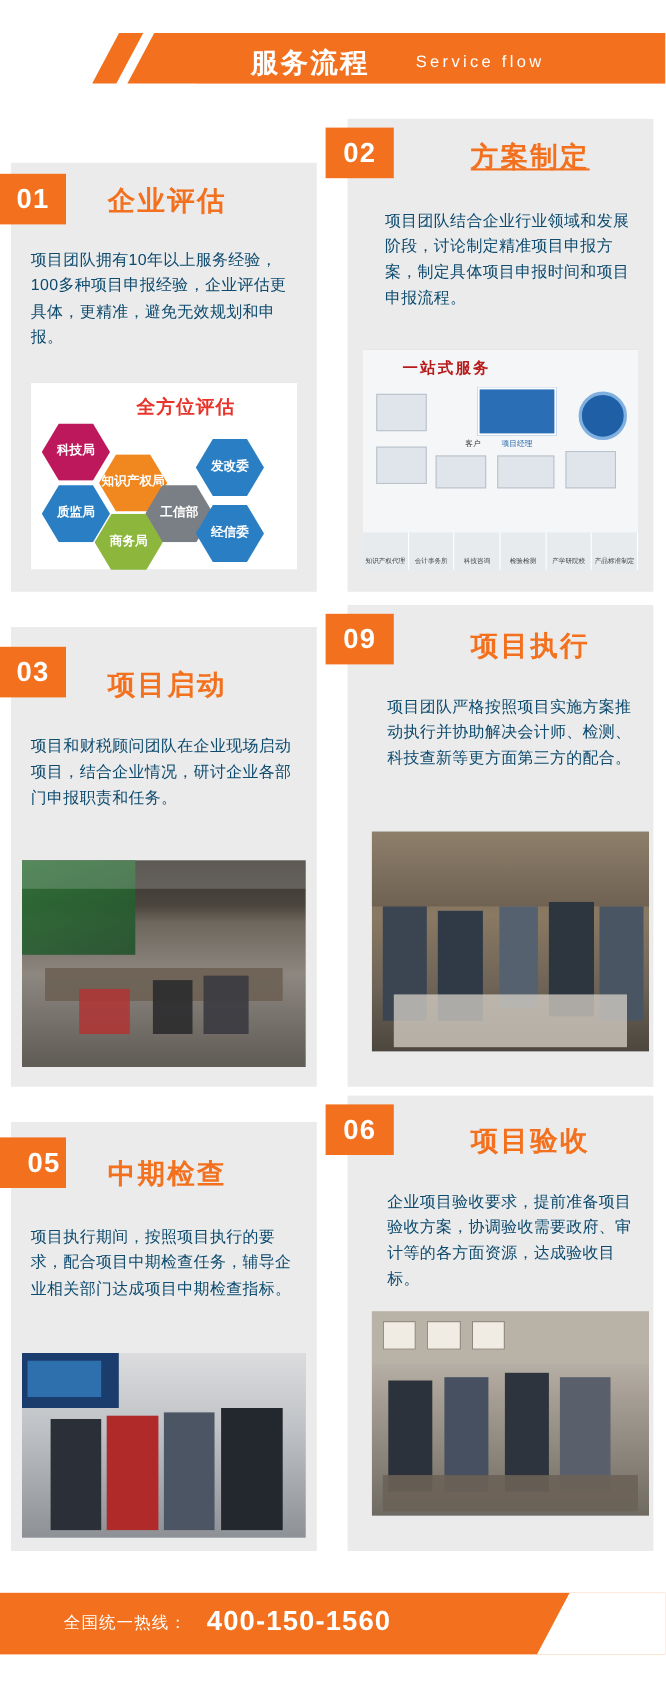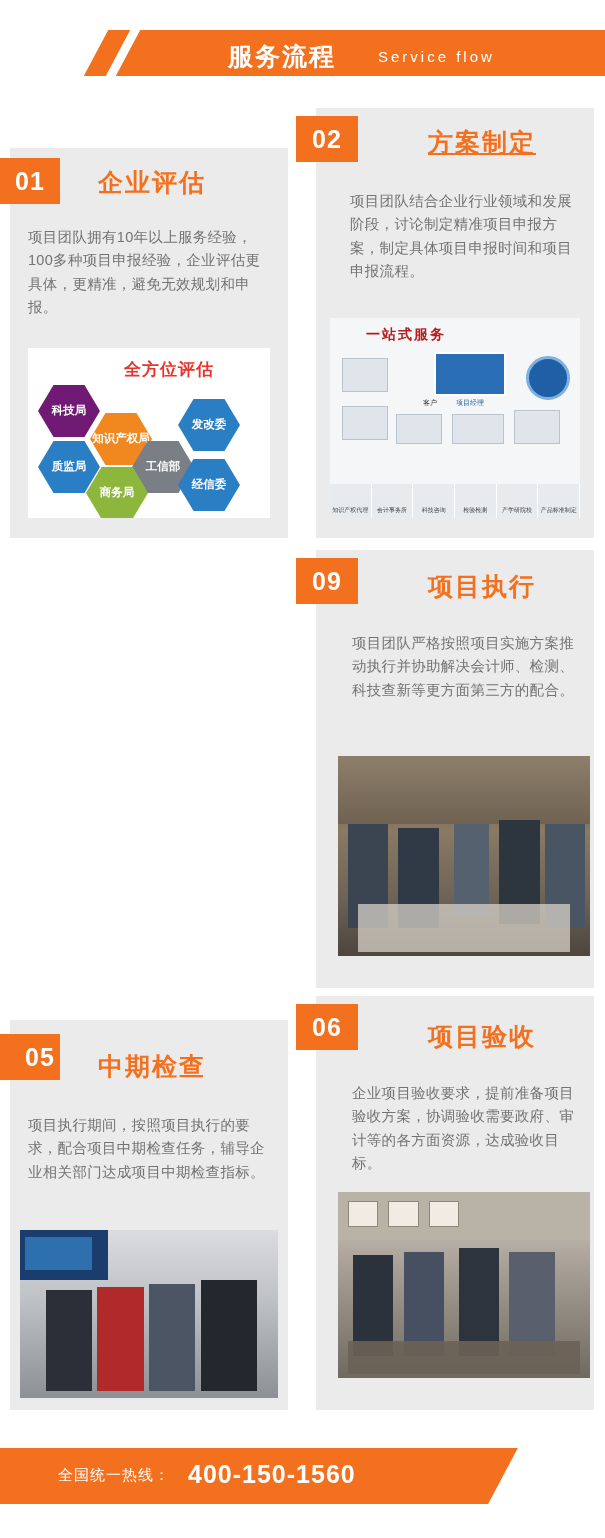--- a/index.html
+++ b/index.html
@@ -81,21 +81,21 @@
     color: #f3711e;
     font-size: 25px;
     font-weight: bold;
     letter-spacing: 2px;
     white-space: nowrap;
   }
   .card-body {
     position: absolute;
     font-size: 14.5px;
     line-height: 1.62;
-    color: #737373;
+    color: #0c4a6e;
     letter-spacing: 0.3px;
   }
   .card-img {
     position: absolute;
     overflow: hidden;
     background: #cfd3d6;
   }
 
   
   .hexwrap { position: absolute; inset: 0; background: #ffffff; }
@@ -190,21 +190,21 @@
     <div class="hdr-title-en">Service flow</div>
   </div>
 
   <div class="card" style="left:10px; top:148px; width:278px; height:390px;">
     <div class="card-badge" style="left:-10px; top:10px; width:60px; height:46px;">01</div>
     <div class="card-title" style="left:88px; top:18px;">企业评估</div>
     <div class="card-body" style="left:18px; top:78px; width:238px;">项目团队拥有10年以上服务经验，100多种项目申报经验，企业评估更具体，更精准，避免无效规划和申报。</div>
     <div class="card-img" style="left:18px; top:200px; width:242px; height:170px;">
       <div class="hexwrap">
         <div class="hx-title">全方位评估</div>
-        <div class="hx" style="left:10px;  top:36px;  background:#701a75;">科技局</div>
+        <div class="hx" style="left:10px;  top:36px;  background:#be185d;">科技局</div>
         <div class="hx" style="left:62px;  top:64px;  background:#f0881f;">知识产权局</div>
         <div class="hx" style="left:150px; top:50px;  background:#2a7fc4;">发改委</div>
         <div class="hx" style="left:10px;  top:92px;  background:#2a7fc4;">质监局</div>
         <div class="hx" style="left:104px; top:92px;  background:#7a7f85;">工信部</div>
         <div class="hx" style="left:58px;  top:118px; background:#8cb63c;">商务局</div>
         <div class="hx" style="left:150px; top:110px; background:#2a7fc4;">经信委</div>
       </div>
     </div>
   </div>
 
@@ -229,20 +229,36 @@
           <div>会计事务所</div>
           <div>科技咨询</div>
           <div>检验检测</div>
           <div>产学研院校</div>
           <div>产品标准制定</div>
         </div>
       </div>
     </div>
   </div>
 
+  <div class="card" style="left:10px; top:570px; width:278px; height:418px;">
+    <div class="card-badge" style="left:-10px; top:18px; width:60px; height:46px;">03</div>
+    <div class="card-title" style="left:88px; top:36px;">项目启动</div>
+    <div class="card-body" style="left:18px; top:98px; width:244px;">项目和财税顾问团队在企业现场启动项目，结合企业情况，研讨企业各部门申报职责和任务。</div>
+    <div class="card-img" style="left:10px; top:212px; width:258px; height:188px;">
+      <div class="photo" style="background:
+             linear-gradient(180deg,#39352f 0%,#4a453d 22%,#6c665c 30%,#8d8780 55%,#5f5b55 100%);">
+        <div style="position:absolute;left:0;top:0;width:40%;height:46%;background:linear-gradient(160deg,#2f7a3a,#1d4f27);opacity:.85;"></div>
+        <div style="position:absolute;left:8%;top:52%;width:84%;height:16%;background:#6d6054;opacity:.9;"></div>
+        <div style="position:absolute;left:20%;top:62%;width:18%;height:22%;background:#b03434;opacity:.85;"></div>
+        <div style="position:absolute;left:46%;top:58%;width:14%;height:26%;background:#2b2b2e;opacity:.9;"></div>
+        <div style="position:absolute;left:64%;top:56%;width:16%;height:28%;background:#3a3a40;opacity:.9;"></div>
+        <div style="position:absolute;left:0;top:0;width:100%;height:14%;background:rgba(255,255,255,.18);"></div>
+      </div>
+    </div>
+  </div>
 
   <div class="card" style="left:316px; top:550px; width:278px; height:438px;">
     <div class="card-badge" style="left:-20px; top:8px; width:62px; height:46px;">09</div>
     <div class="card-title" style="left:112px; top:20px;">项目执行</div>
     <div class="card-body" style="left:36px; top:82px; width:226px;">项目团队严格按照项目实施方案推动执行并协助解决会计师、检测、科技查新等更方面第三方的配合。</div>
     <div class="card-img" style="left:22px; top:206px; width:252px; height:200px;">
       <div class="photo" style="background:linear-gradient(180deg,#6b5b4a 0%,#8a7963 38%,#6e6457 70%,#4c463e 100%);">
         <div style="position:absolute;left:0;top:0;width:100%;height:34%;background:linear-gradient(180deg,#8e7f6b,#6f6252);"></div>
         <div style="position:absolute;left:4%;top:34%;width:16%;height:52%;background:#3b4552;"></div>
         <div style="position:absolute;left:24%;top:36%;width:16%;height:50%;background:#2f3a46;"></div>

